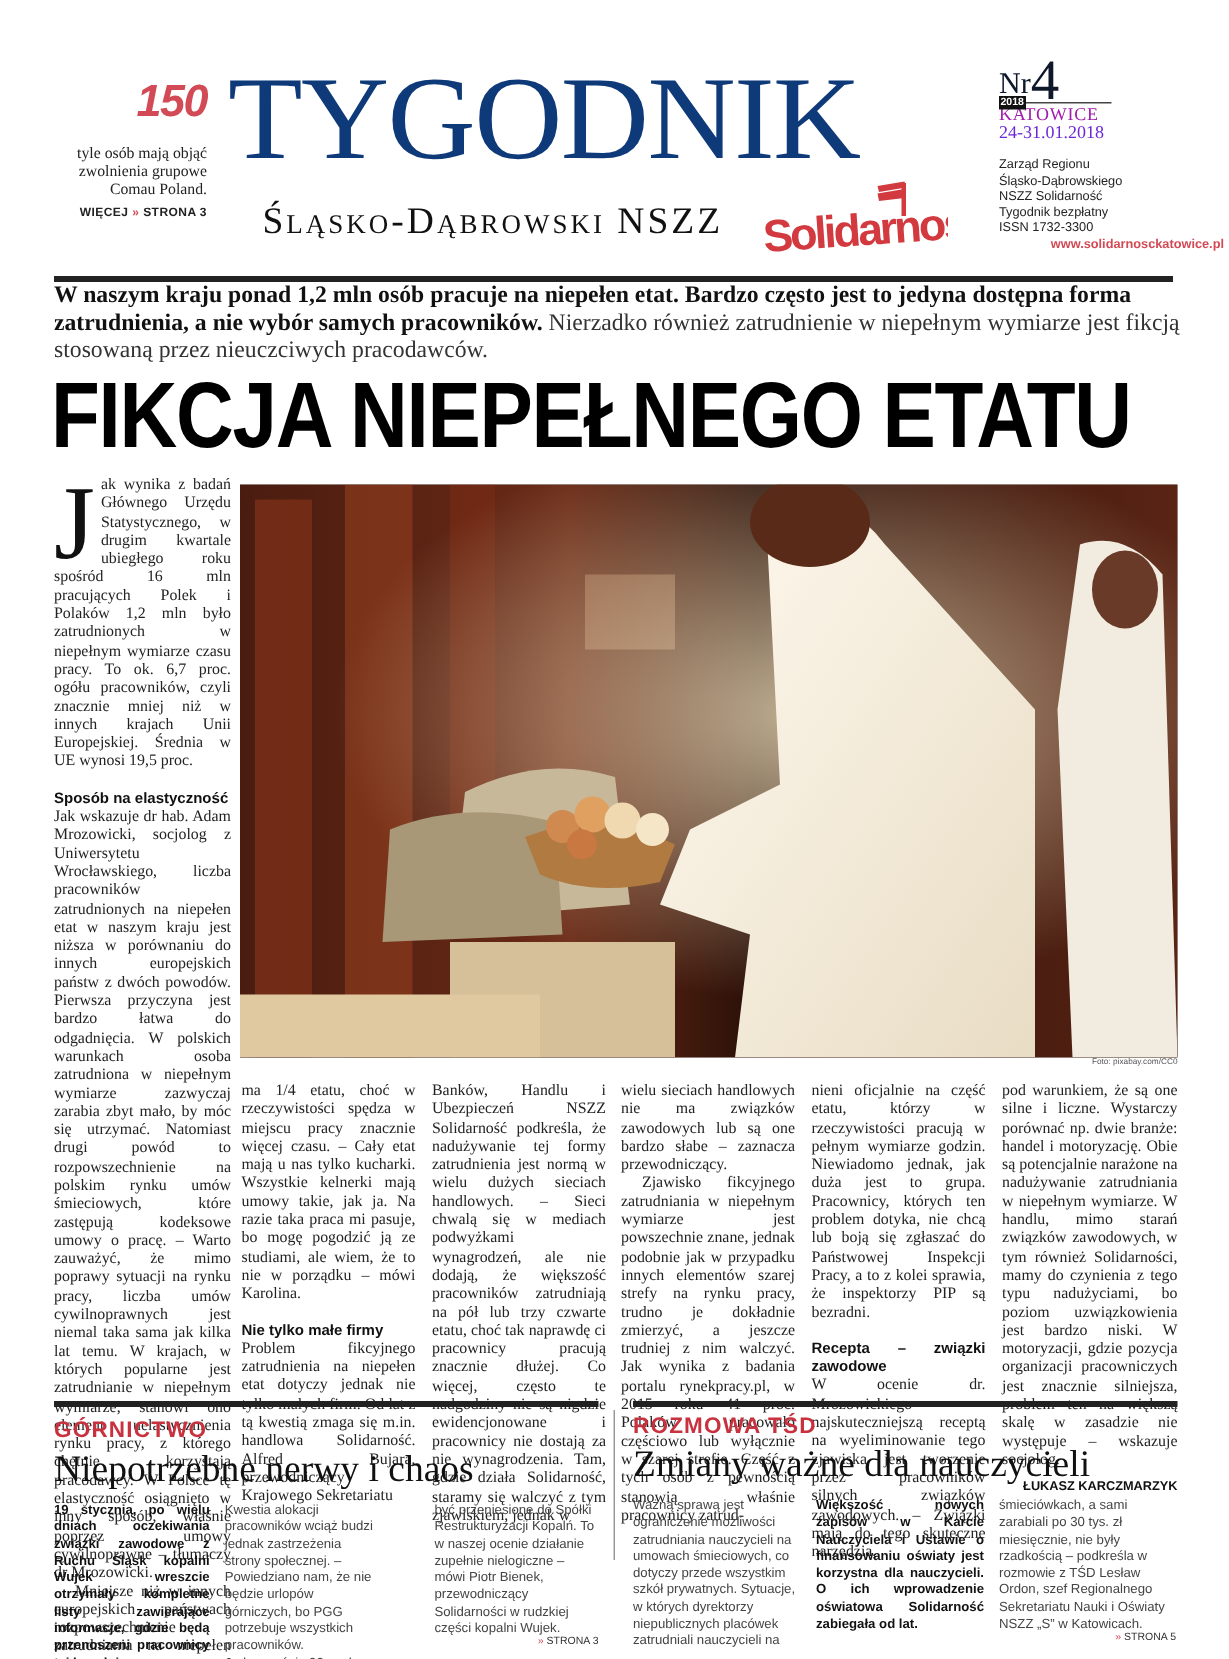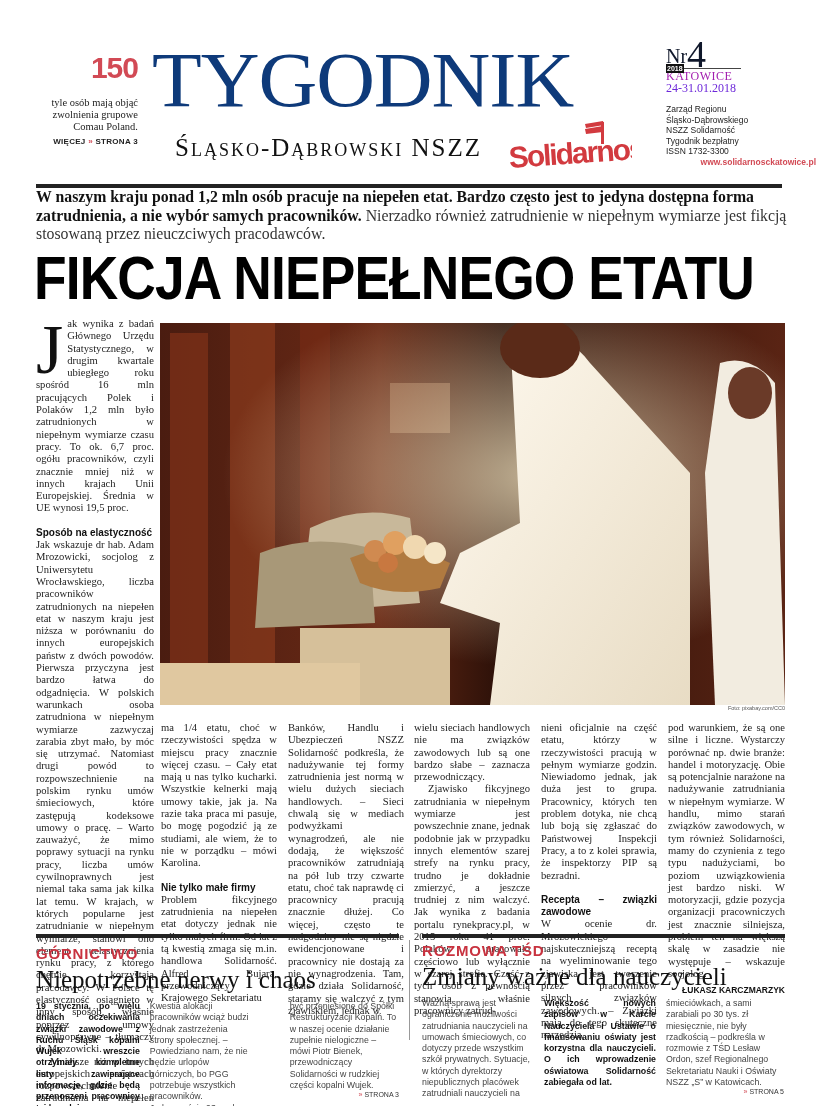--- a/index.html
+++ b/index.html
@@ -1,21 +1,21 @@
 <!DOCTYPE html>
 <html><head>
 <meta charset="utf-8">
 <style>
   * { margin:0; padding:0; box-sizing:border-box; }
   html, body { width:819px; height:1106px; background:#fff; overflow:hidden; }
   body { position:relative; font-family:"Liberation Serif", serif; color:#1a1a1a; }
   .abs { position:absolute; }
 
   
-  .teaser-num { left:60px; top:52px; width:78px; text-align:right; font-family:"Liberation Sans", sans-serif; font-weight:bold; font-size:30px; color:#d24a55; letter-spacing:-1px; line-height:32px; }
+  .teaser-num { left:60px; top:52px; width:78px; text-align:right; font-family:"Liberation Sans", sans-serif; font-weight:bold; font-size:30px; color:#d24a55; letter-spacing:-1px; line-height:32px;font-style:italic; }
   .teaser-text { left:40px; top:97px; width:98px; text-align:right; font-size:10.5px; line-height:12px; color:#222; }
   .teaser-more { left:40px; top:137px; width:98px; text-align:right; font-family:"Liberation Sans", sans-serif; font-size:8px; font-weight:bold; color:#222; letter-spacing:0.3px; }
   .teaser-more .arr { color:#d24a55; }
   .logo { left:152px; top:40px; font-family:"Liberation Serif", serif; font-size:79px; line-height:80px; color:#0e3a7a; letter-spacing:-1px; transform:scaleX(1.03); transform-origin:left; }
   .logo-sub { left:175px; top:134px; font-family:"Liberation Serif", serif; font-size:25px; line-height:28px; letter-spacing:2px; color:#111; }
   .solid { left:507px; top:120px; width:125px; height:52px; }
   .issue { left:666px; top:44px; width:110px; }
   .issue-nr { font-size:20px; line-height:20px; color:#0f172a; }
   .issue-nr .num { font-size:38px; vertical-align:-4px; }
   .issue-year { position:absolute; left:0; top:20px; background:#111; color:#fff; font-family:"Liberation Sans", sans-serif; font-weight:bold; font-size:7px; padding:0 1px; line-height:9px; }

